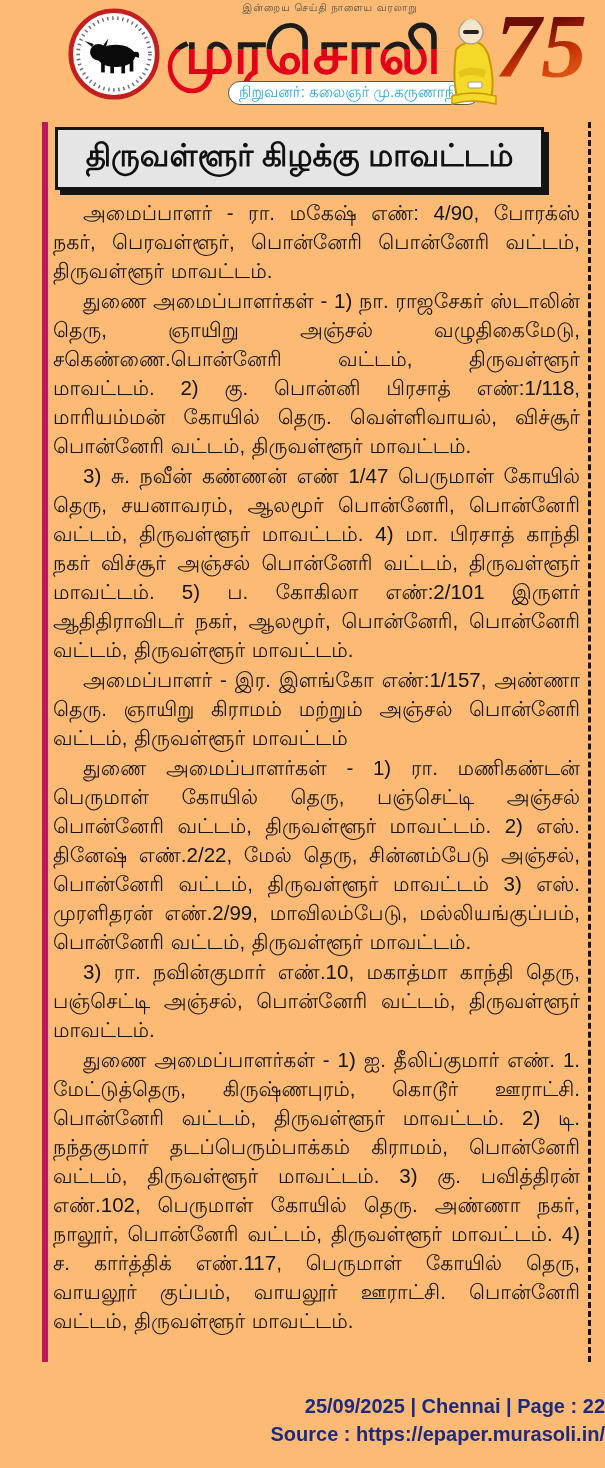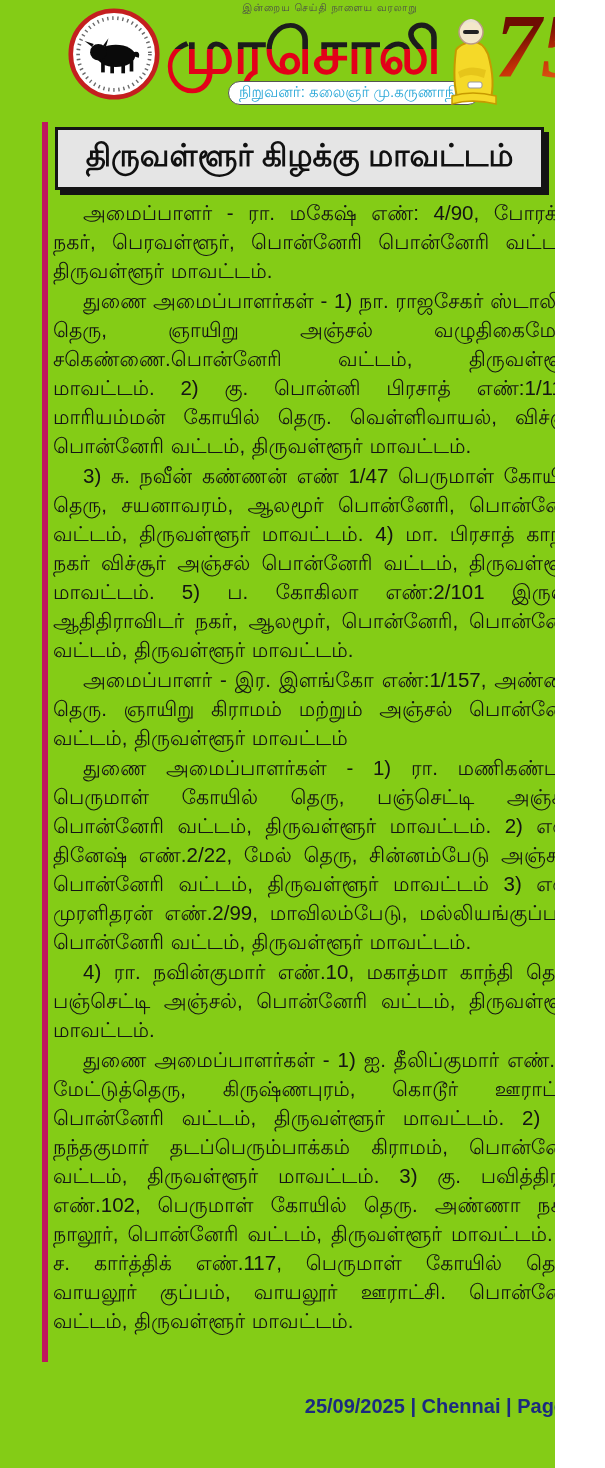--- a/index.html
+++ b/index.html
@@ -1,17 +1,17 @@
 <!DOCTYPE html>
 <html lang="ta"><head>
 <meta charset="utf-8">
 <style>
   html,body{margin:0;padding:0;background:#fff;}
   #page{
-    position:relative;width:555px;height:1468px;background:#84cc16;overflow:hidden;
+    position:relative;width:605px;height:1468px;background:#fdba74;overflow:hidden;
     font-family:"Liberation Sans","DejaVu Sans",sans-serif;color:#111;
   }
   
   #masthead{position:absolute;left:0;top:0;width:605px;height:120px;}
   .tagline{position:absolute;left:160px;top:2px;width:340px;text-align:center;
     font-size:10px;color:#4a4a4a;letter-spacing:1px;}
   .logo-wrap{position:absolute;left:68px;top:8px;width:92px;height:92px;}
   .mast-title{
     position:absolute;left:148px;top:6px;width:310px;text-align:center;
     font-size:62px;font-weight:bold;line-height:92px;letter-spacing:-1px;
@@ -109,27 +109,28 @@
 
       <div>
         <p class="para">அமைப்பாளர் - ரா. மகேஷ் எண்: 4/90, போரக்ஸ் நகர், பெரவள்ளூர், பொன்னேரி பொன்னேரி வட்டம், திருவள்ளூர் மாவட்டம்.</p>
         <p class="para">துணை அமைப்பாளர்கள் - 1) நா. ராஜசேகர் ஸ்டாலின் தெரு, ஞாயிறு அஞ்சல் வழுதிகைமேடு, சகெண்ணை.பொன்னேரி வட்டம், திருவள்ளூர் மாவட்டம். 2) கு. பொன்னி பிரசாத் எண்:1/118, மாரியம்மன் கோயில் தெரு. வெள்ளிவாயல், விச்சூர் பொன்னேரி வட்டம், திருவள்ளூர் மாவட்டம்.</p>
         <p class="para">3) சு. நவீன் கண்ணன் எண் 1/47 பெருமாள் கோயில் தெரு, சயனாவரம், ஆலமூர் பொன்னேரி, பொன்னேரி வட்டம், திருவள்ளூர் மாவட்டம். 4) மா. பிரசாத் காந்தி நகர் விச்சூர் அஞ்சல் பொன்னேரி வட்டம், திருவள்ளூர் மாவட்டம். 5) ப. கோகிலா எண்:2/101 இருளர் ஆதிதிராவிடர் நகர், ஆலமூர், பொன்னேரி, பொன்னேரி வட்டம், திருவள்ளூர் மாவட்டம்.</p>
       </div>
 
       <div>
         <p class="para">அமைப்பாளர் - இர. இளங்கோ எண்:1/157, அண்ணா தெரு. ஞாயிறு கிராமம் மற்றும் அஞ்சல் பொன்னேரி வட்டம், திருவள்ளூர் மாவட்டம்</p>
         <p class="para">துணை அமைப்பாளர்கள் - 1) ரா. மணிகண்டன் பெருமாள் கோயில் தெரு, பஞ்செட்டி அஞ்சல் பொன்னேரி வட்டம், திருவள்ளூர் மாவட்டம். 2) எஸ். தினேஷ் எண்.2/22, மேல் தெரு, சின்னம்பேடு அஞ்சல், பொன்னேரி வட்டம், திருவள்ளூர் மாவட்டம் 3) எஸ். முரளிதரன் எண்.2/99, மாவிலம்பேடு, மல்லியங்குப்பம், பொன்னேரி வட்டம், திருவள்ளூர் மாவட்டம்.</p>
-        <p class="para">4) ரா. நவின்குமார் எண்.10, மகாத்மா காந்தி தெரு, பஞ்செட்டி அஞ்சல், பொன்னேரி வட்டம், திருவள்ளூர் மாவட்டம்.</p>
+        <p class="para">3) ரா. நவின்குமார் எண்.10, மகாத்மா காந்தி தெரு, பஞ்செட்டி அஞ்சல், பொன்னேரி வட்டம், திருவள்ளூர் மாவட்டம்.</p>
       </div>
 
       <div>
         <p class="para">துணை அமைப்பாளர்கள் - 1) ஐ. தீலிப்குமார் எண். 1. மேட்டுத்தெரு, கிருஷ்ணபுரம், கொடூர் ஊராட்சி. பொன்னேரி வட்டம், திருவள்ளூர் மாவட்டம். 2) டி. நந்தகுமார் தடப்பெரும்பாக்கம் கிராமம், பொன்னேரி வட்டம், திருவள்ளூர் மாவட்டம். 3) கு. பவித்திரன் எண்.102, பெருமாள் கோயில் தெரு. அண்ணா நகர், நாலூர், பொன்னேரி வட்டம், திருவள்ளூர் மாவட்டம். 4) ச. கார்த்திக் எண்.117, பெருமாள் கோயில் தெரு, வாயலூர் குப்பம், வாயலூர் ஊராட்சி. பொன்னேரி வட்டம், திருவள்ளூர் மாவட்டம்.</p>
       </div>
 
     </div>
   </div>
 
   <div id="footer">
     <div class="footer-line" style="color:#1b2a80;">25/09/2025 | Chennai | Page : 22</div>
+    <div class="footer-line" style="color:#1b2a80;">Source : https://epaper.murasoli.in/</div>
   </div>
 
 </div>
 
 </body></html>

